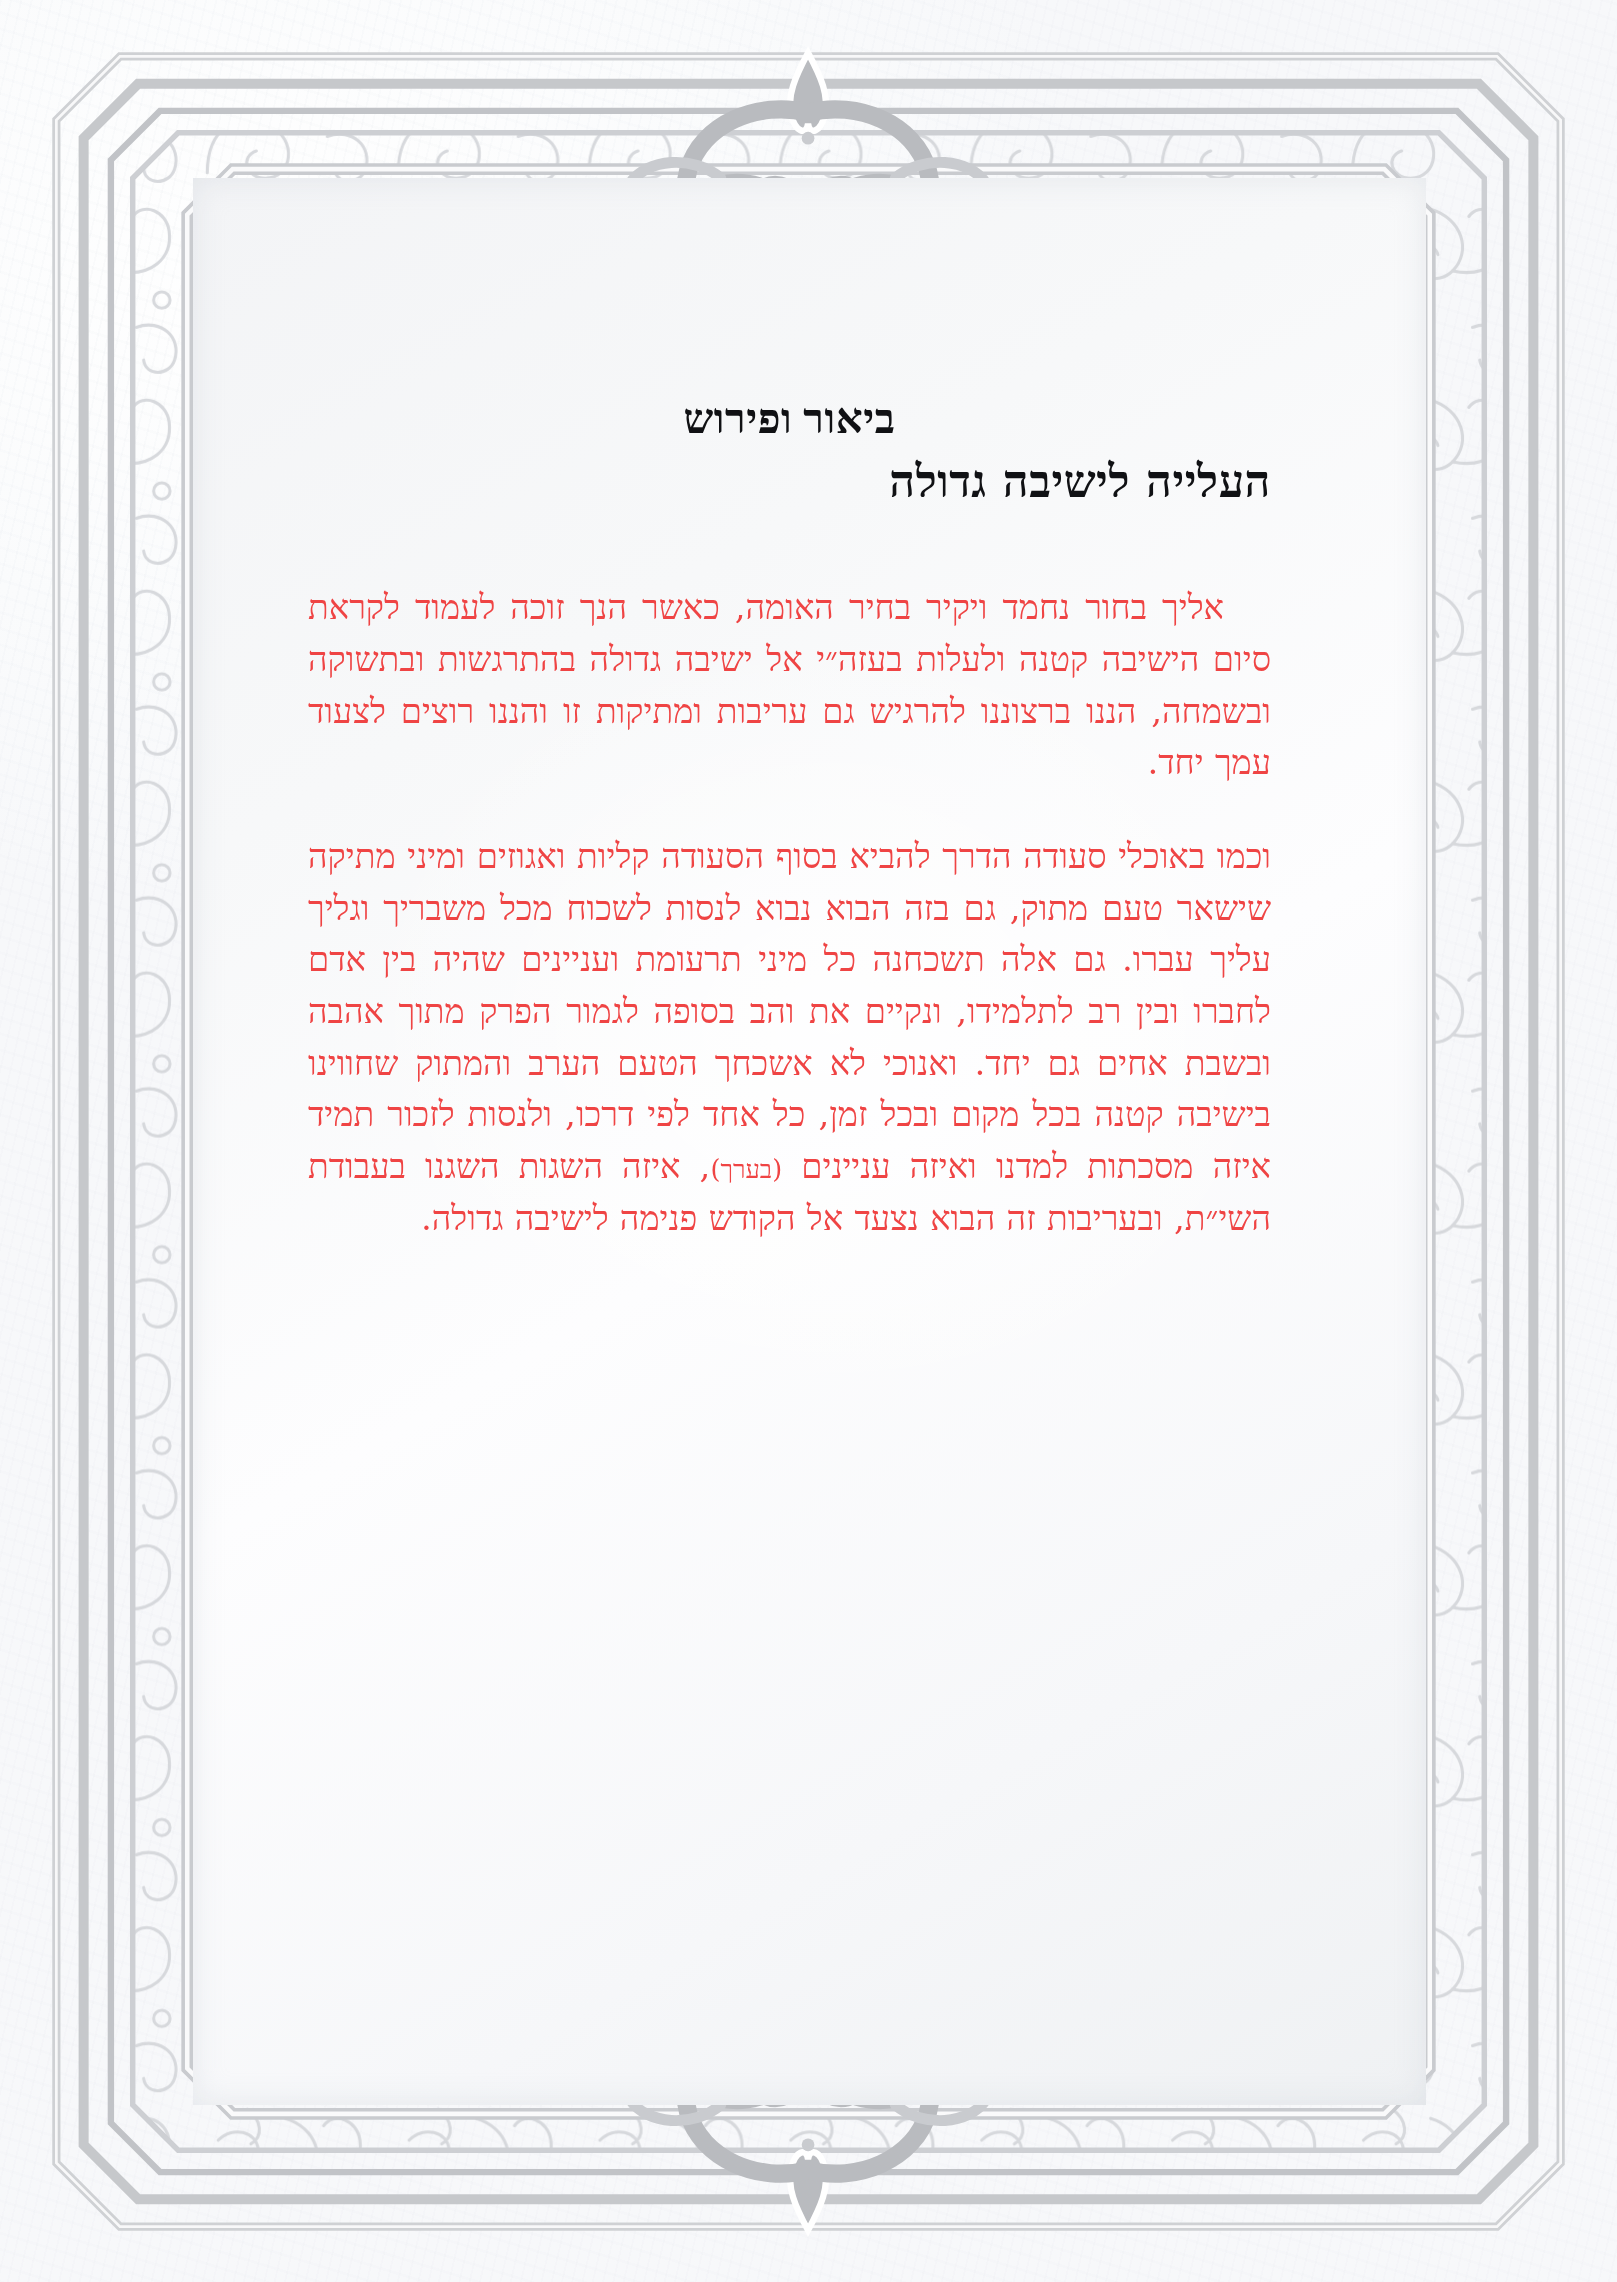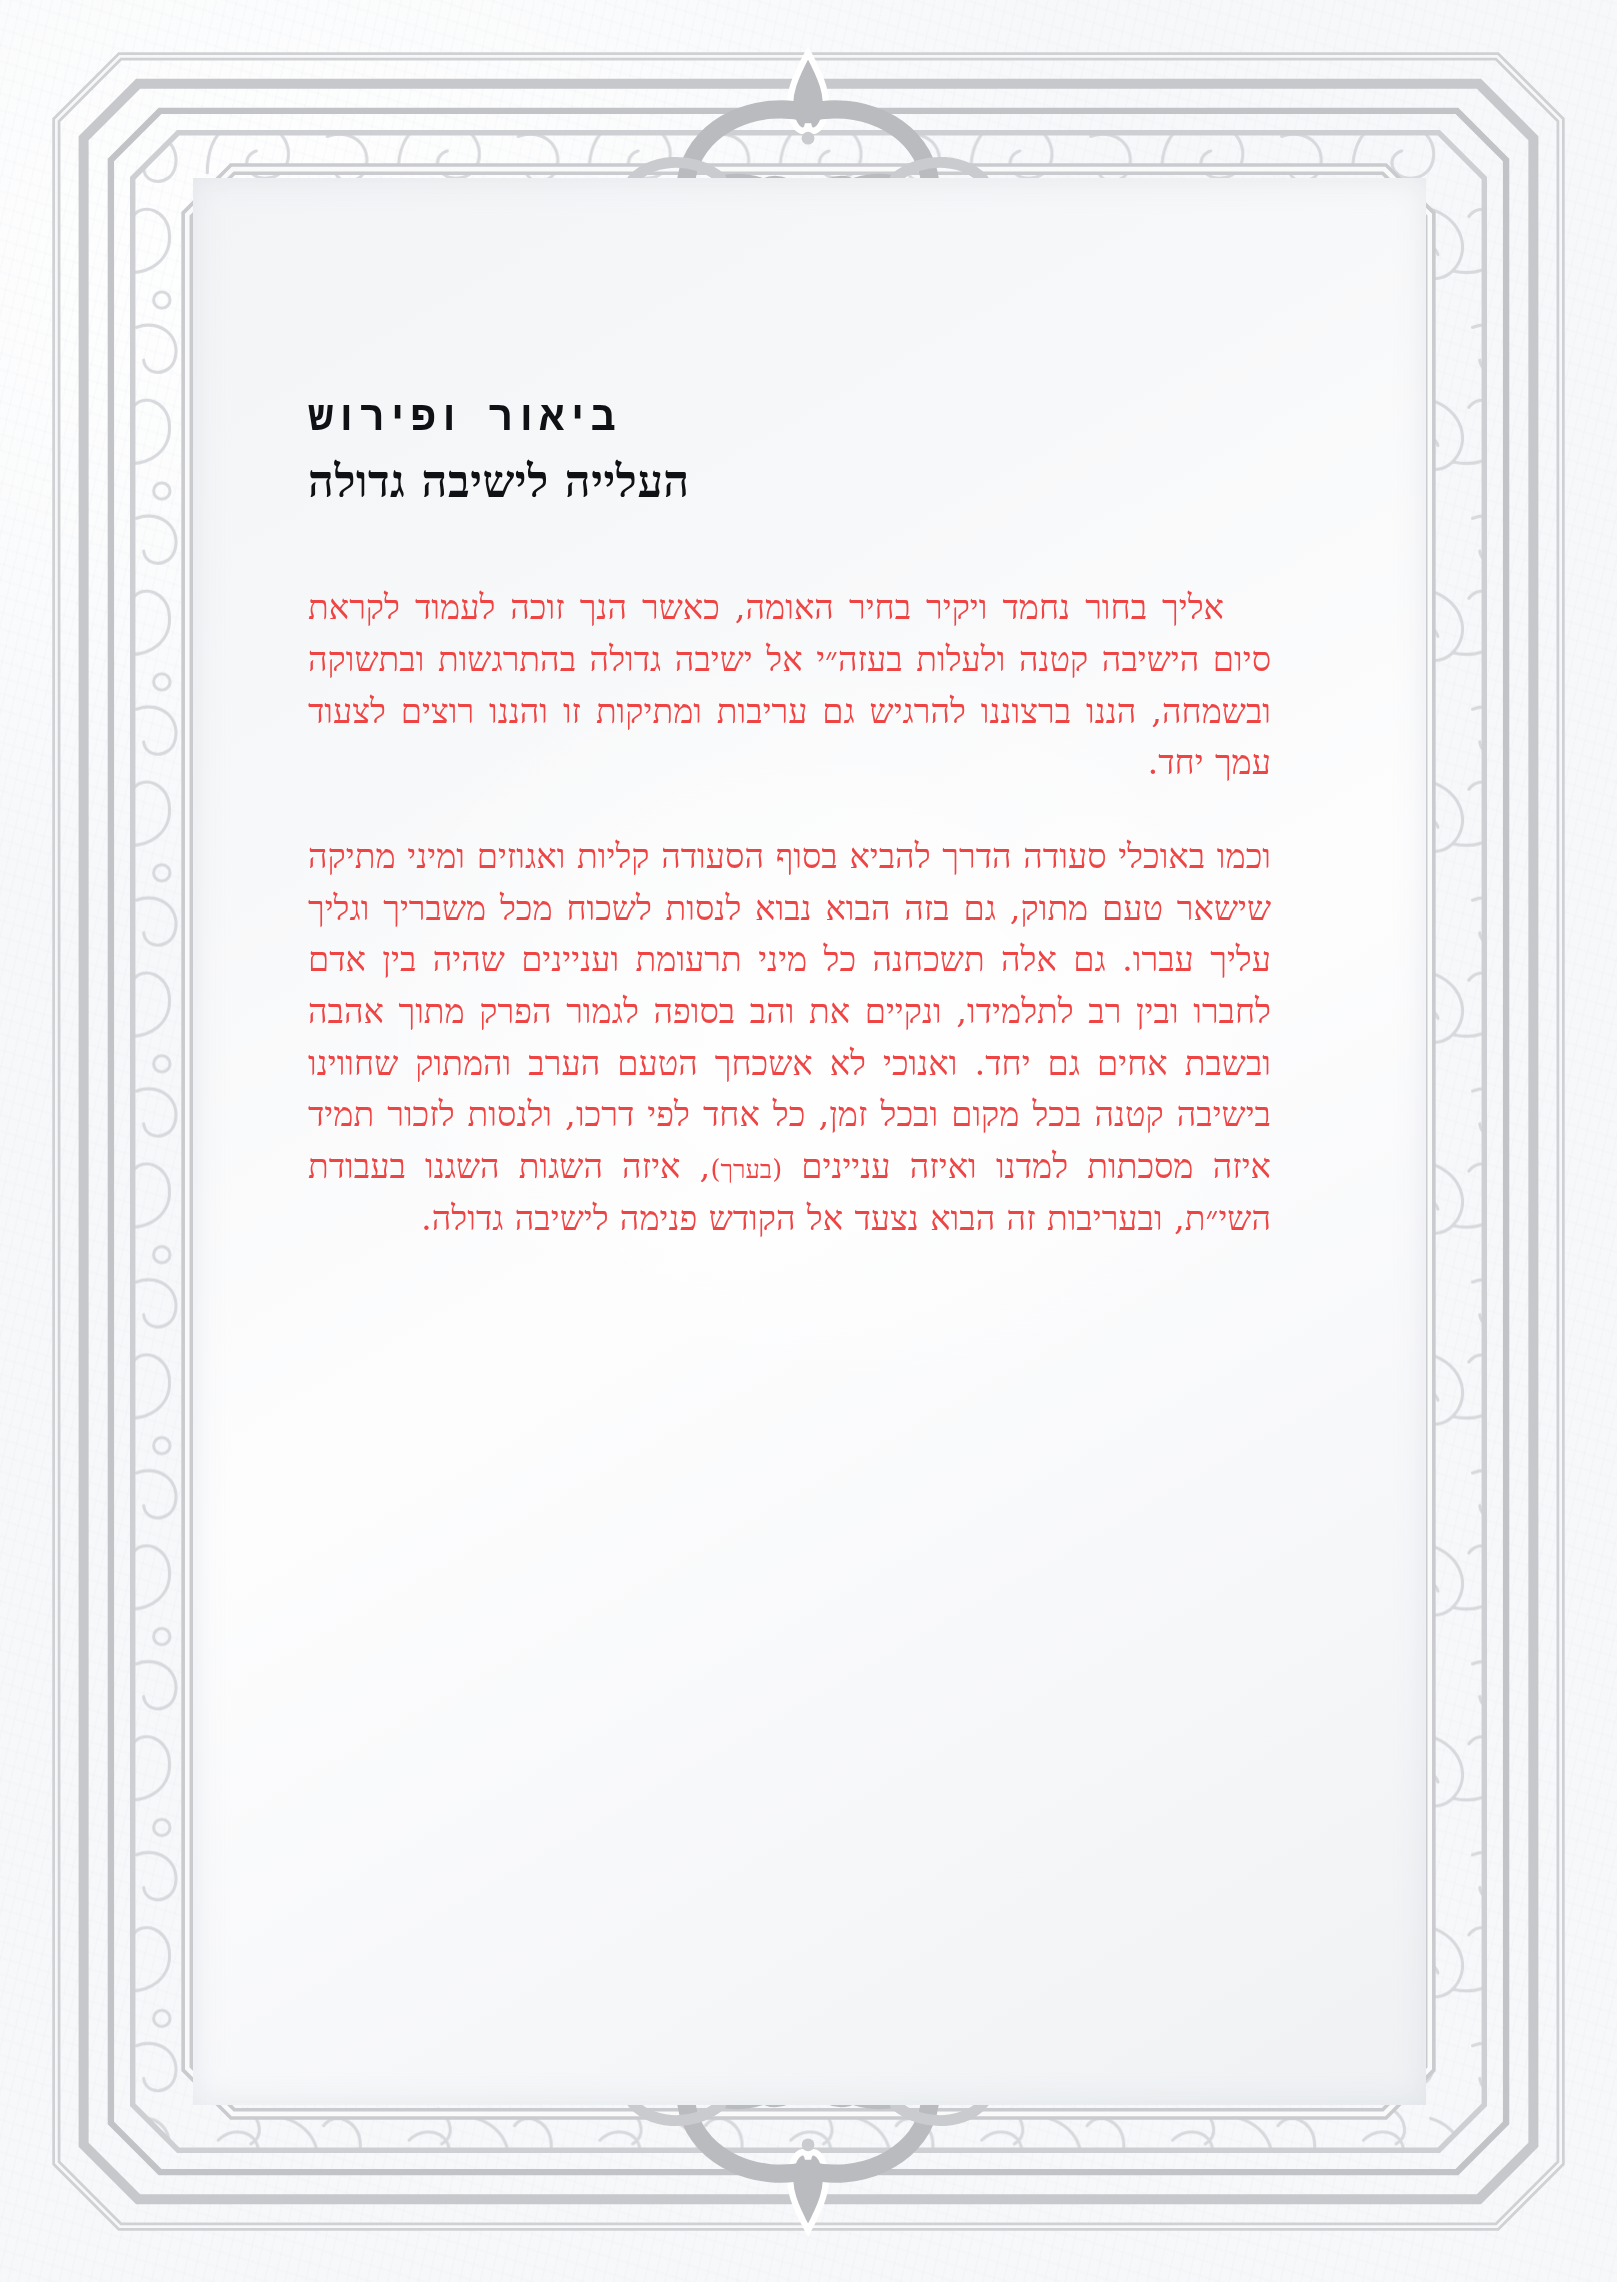--- a/index.html
+++ b/index.html
@@ -46,31 +46,31 @@
   }
 
   
   .content{
     position:absolute;
     left:308px;top:391px;width:963px;
     direction:rtl;
     color:#16181b;
   }
   .doc-title{
-    text-align:left;
-    font-family:Liberation Mono, monospace;
+    text-align:center;
+    font-family:Liberation Serif, serif;
     font-weight:700;
     font-size:42px;
     line-height:1.34;
     letter-spacing:0.5px;
     margin:0 0 5.5px 0;
     color:#101114;
   }
   .doc-subtitle{
-    text-align:left;
+    text-align:right;
     font-family:"DejaVu Serif","Liberation Serif",serif;
     font-weight:700;
     font-size:45px;
     line-height:1.30;
     letter-spacing:0.5px;
     margin:0 0 71px 0;
     color:#101114;
   }
   .body-col{ }
   p.para{

